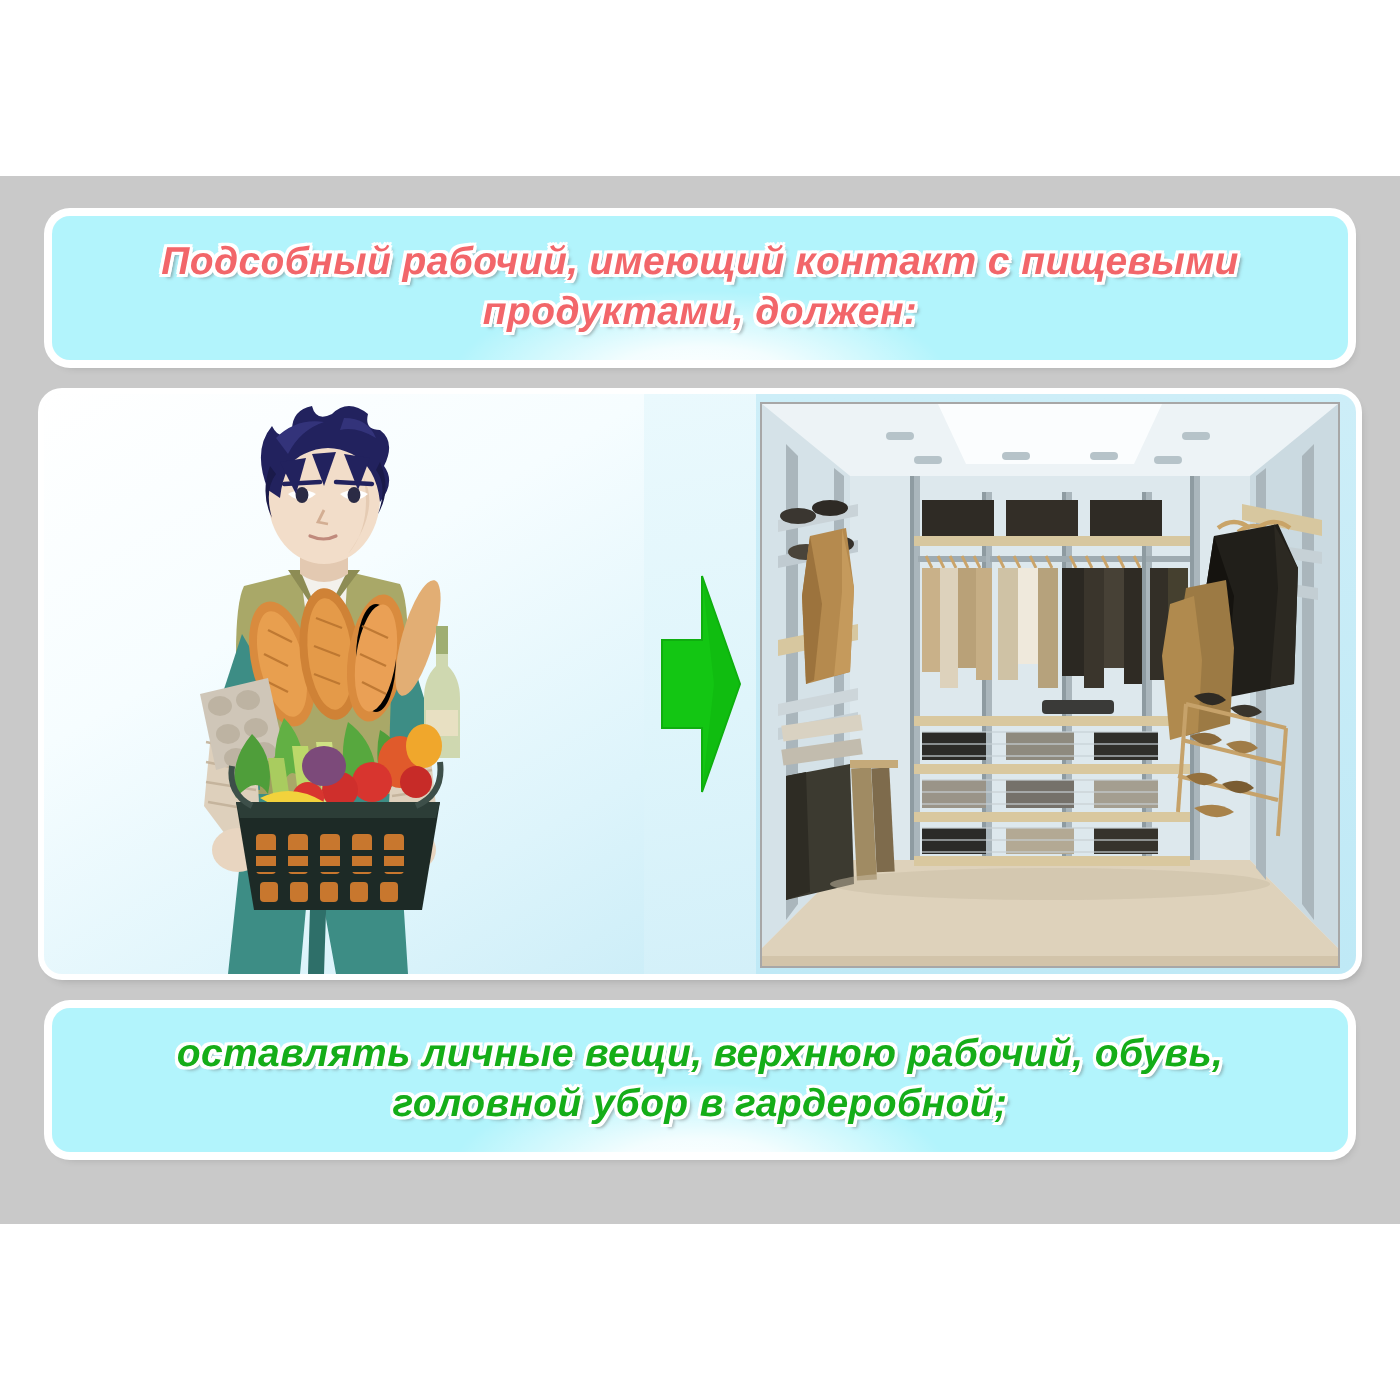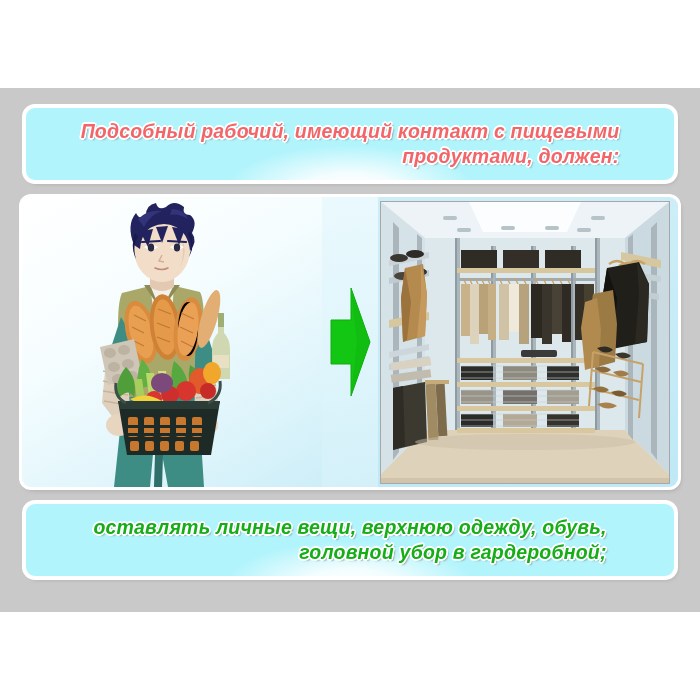--- a/index.html
+++ b/index.html
@@ -33,21 +33,21 @@
   .banner {
     position: absolute;
     border-radius: 9px;
     background:
       radial-gradient(ellipse 200px 70px at 50% 112%, #ffffff 0%, rgba(255,255,255,0.85) 22%, rgba(255,255,255,0.0) 62%),
       #b2f4fc;
     box-shadow: 0 0 0 4px #ffffff, 2px 3px 5px rgba(0,0,0,0.22);
     display: flex;
     align-items: center;
     justify-content: center;
-    text-align: right;
+    text-align: center;
     overflow: hidden;
   }
 
   .banner-title {
     left: 26px;
     top: 20px;
     width: 648px;
     height: 72px;
   }
 
@@ -511,18 +511,18 @@
             </g>
 
             <ellipse cx="144" cy="240" rx="110" ry="8" fill="#c9bda6" opacity="0.5"></ellipse>
           </svg>
         </div>
       </div>
 
     </div>
 
     <div class="banner banner-footer">
-      <div class="banner-text text-green">оставлять личные вещи, верхнюю одежду, обувь,
+      <div class="banner-text text-green">оставлять личные вещи, верхнюю рабочий, обувь,
 головной убор в гардеробной;</div>
     </div>
 
   </div>
 </div>
 
 </body></html>

